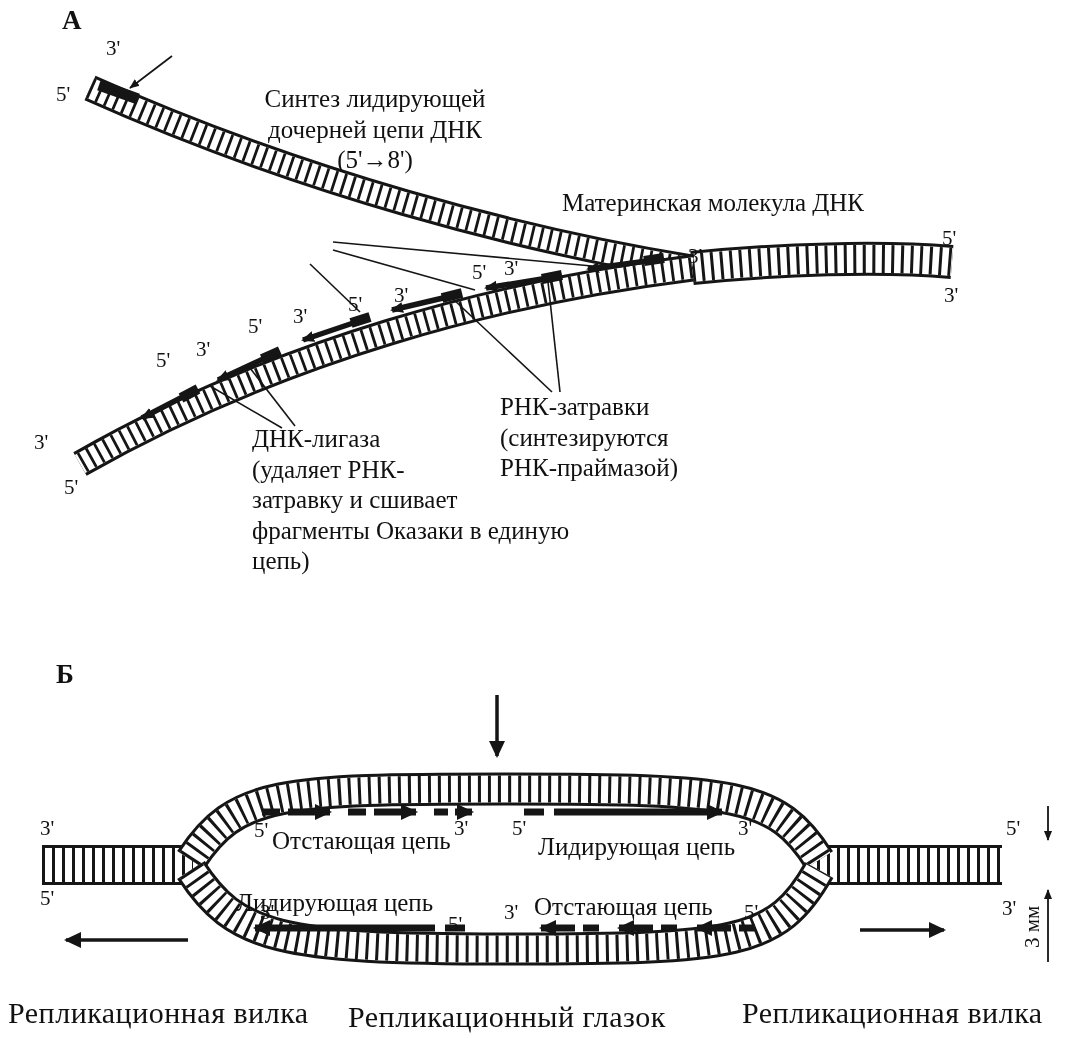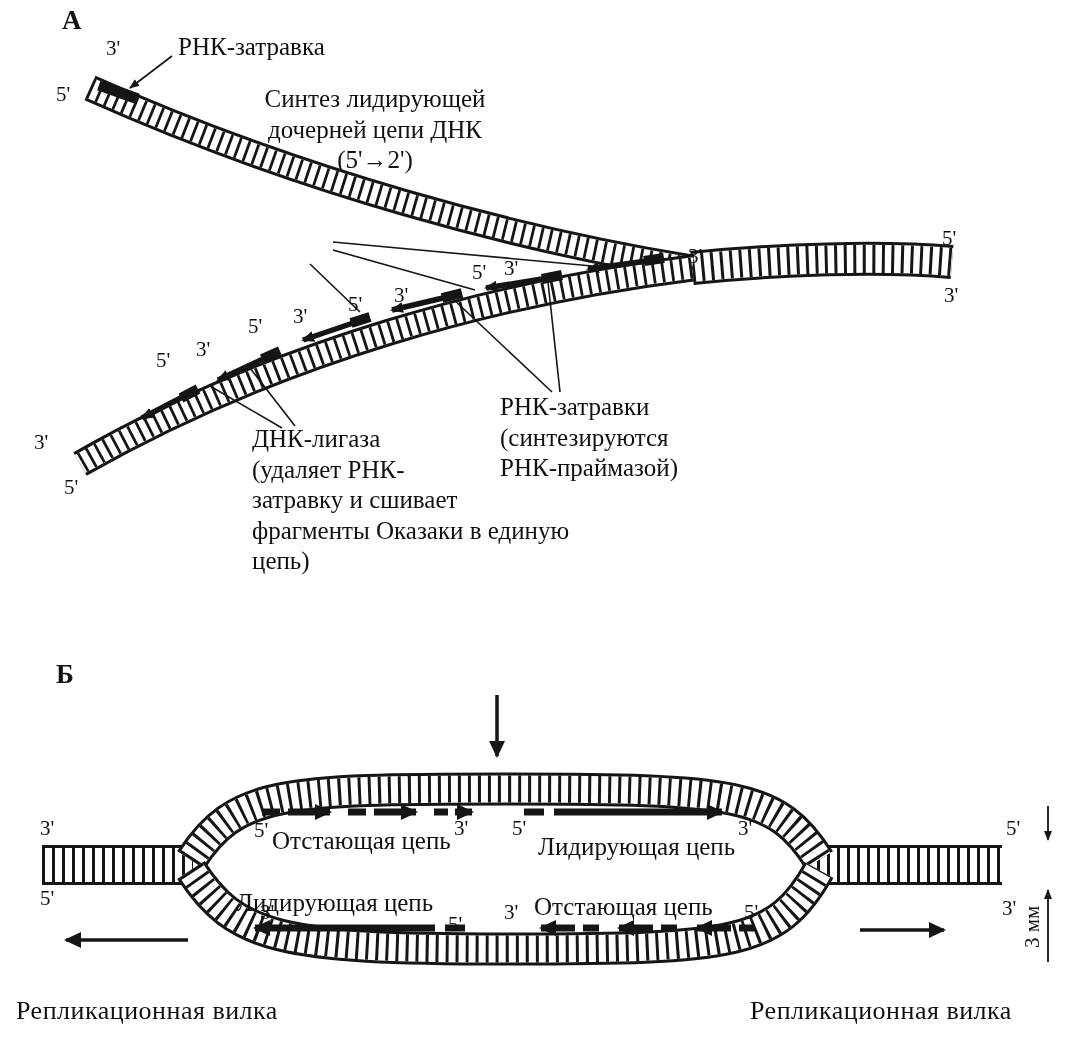--- a/index.html
+++ b/index.html
@@ -5,21 +5,21 @@
   html,body{margin:0;padding:0;background:#fff;}
   .stage{
     position:relative;width:1066px;height:1038px;background:#ffffff;
     font-family:"Liberation Serif","DejaVu Serif",serif;color:#111;overflow:hidden;
   }
   .stage svg{position:absolute;left:0;top:0;}
   .lbl{position:absolute;font-size:25px;line-height:1.22;white-space:pre-line;}
   .lbl.center{text-align:center;}
   .big{font-size:27px;font-weight:bold;}
   .prime{position:absolute;font-size:21px;white-space:nowrap;}
-  .bottomlbl{position:absolute;font-size:26px;white-space:nowrap;letter-spacing:0.5px;margin-left:8px;}
+  .bottomlbl{position:absolute;font-size:30px;white-space:nowrap;letter-spacing:0.5px;}
   .vtext{position:absolute;left:1020px;top:948px;font-size:21px;transform:rotate(-90deg);transform-origin:0 0;white-space:nowrap;}
 </style>
 </head>
 <body>
 
 <div class="stage">
 
   <svg width="1066" height="1038" viewBox="0 0 1066 1038">
     <defs>
       <marker id="mm" markerUnits="userSpaceOnUse" markerWidth="18" markerHeight="16" refX="11" refY="8" orient="auto">
@@ -120,25 +120,25 @@
       <line x1="497" y1="695" x2="497" y2="756" stroke-width="3.5" marker-end="url(#mb)"></line>
       <line x1="188" y1="940" x2="66" y2="940" stroke-width="3.5" marker-end="url(#mb)"></line>
       <line x1="860" y1="930" x2="944" y2="930" stroke-width="3.5" marker-end="url(#mb)"></line>
       <line x1="1048" y1="806" x2="1048" y2="840" stroke-width="1.8" marker-end="url(#ms)"></line>
       <line x1="1048" y1="962" x2="1048" y2="890" stroke-width="1.8" marker-end="url(#ms)"></line>
     </g>
   </svg>
 
   <div class="lbl big" style="left:62px;top:4px">А</div>
   <span class="prime" style="left:106px;top:36px">3'</span>
-  <div class="lbl" style="left:178px;top:32px">РНК-затравка</div>
   <span class="prime" style="left:56px;top:82px">5'</span>
   <div class="lbl center" style="left:233px;top:84px;width:284px">Синтез лидирующей
 дочерней цепи ДНК
-(5'→2')</div>
+(5'→8')</div>
+  <div class="lbl" style="left:562px;top:188px">Материнская молекула ДНК</div>
 
   <span class="prime" style="left:942px;top:226px">5'</span>
   <span class="prime" style="left:944px;top:283px">3'</span>
   <span class="prime" style="left:688px;top:244px">3'</span>
   <span class="prime" style="left:472px;top:260px">5'</span>
   <span class="prime" style="left:504px;top:256px">3'</span>
   <span class="prime" style="left:348px;top:292px">5'</span>
   <span class="prime" style="left:394px;top:283px">3'</span>
   <span class="prime" style="left:248px;top:314px">5'</span>
   <span class="prime" style="left:293px;top:304px">3'</span>
@@ -171,15 +171,16 @@
   <span class="prime" style="left:1002px;top:896px">3'</span>
 
   <div class="lbl" style="left:272px;top:826px">Отстающая цепь</div>
   <div class="lbl" style="left:538px;top:832px">Лидирующая цепь</div>
   <div class="lbl" style="left:236px;top:888px">Лидирующая цепь</div>
   <div class="lbl" style="left:534px;top:892px">Отстающая цепь</div>
 
   <div class="vtext">3 мм</div>
 
   <div class="bottomlbl" style="left:8px;top:996px">Репликационная вилка</div>
+  <div class="bottomlbl" style="left:348px;top:1000px">Репликационный глазок</div>
   <div class="bottomlbl" style="left:742px;top:996px">Репликационная вилка</div>
 
 </div>
 
 </body></html>

